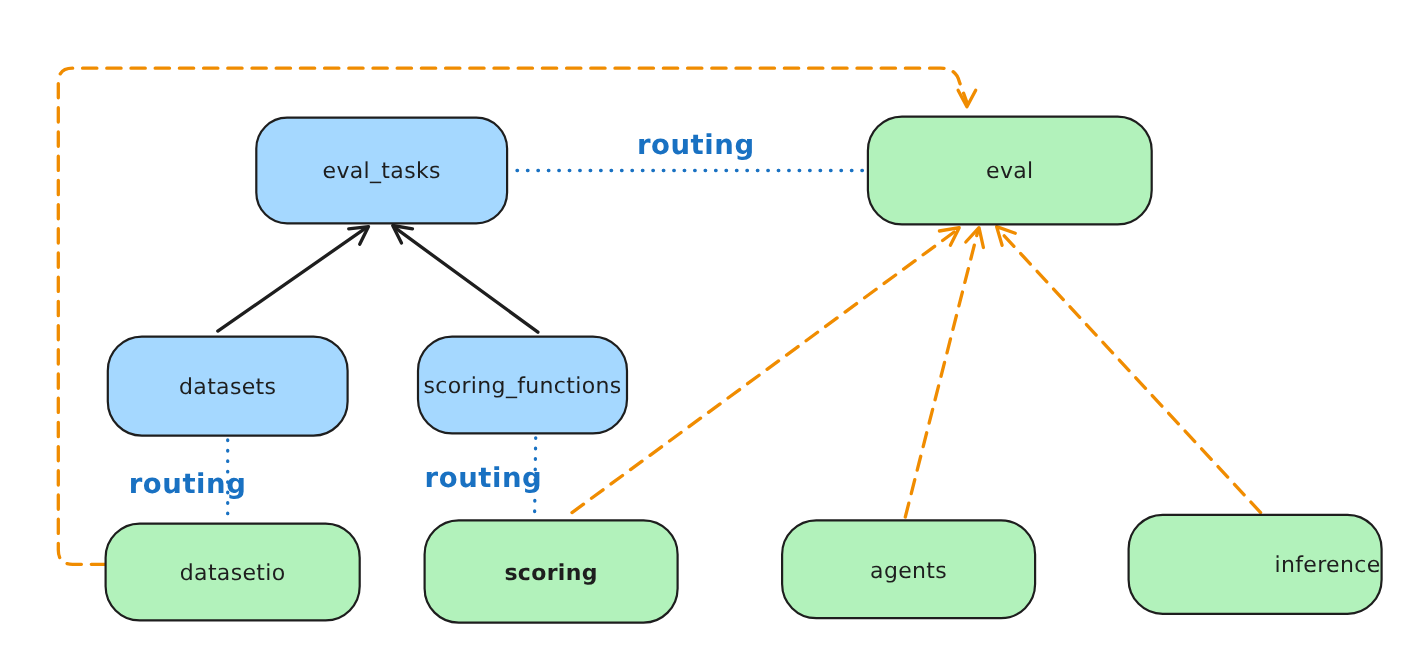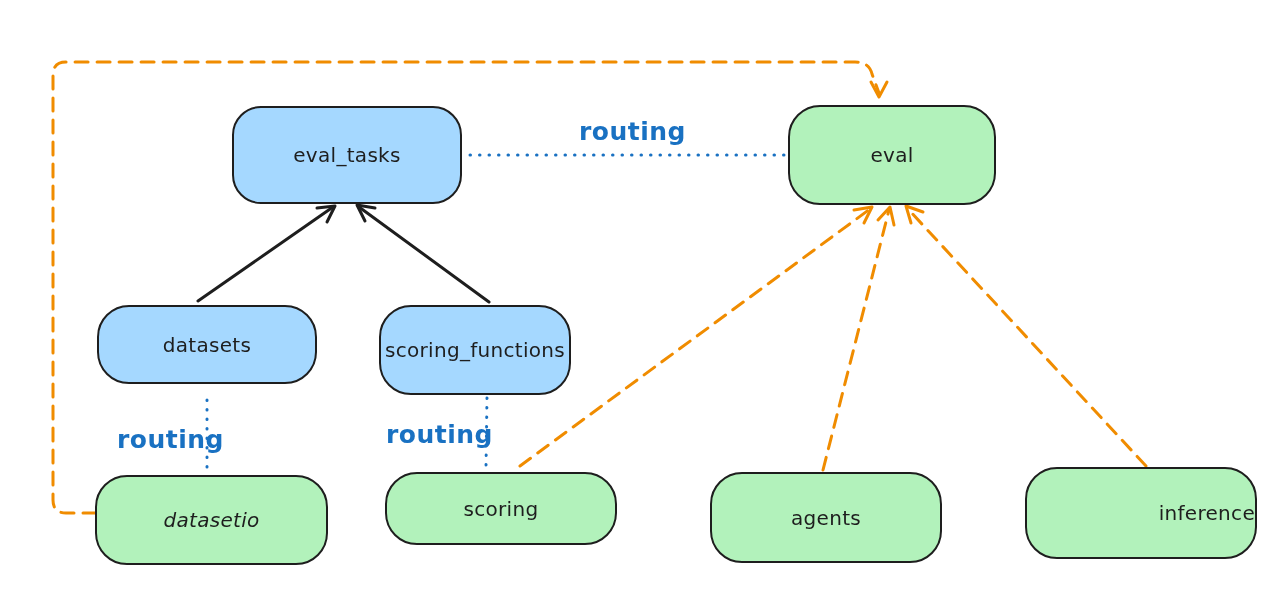--- a/index.html
+++ b/index.html
@@ -33,25 +33,25 @@
   .edge-label {
     position: absolute;
     font-size: 25px;
     font-weight: 600;
     color: #1971c2;
     letter-spacing: 0.5px;
     white-space: nowrap;
   }
   
   #n-eval_tasks        { left: 232px; top: 106px; width: 230px; height: 98px; }
-  #n-eval              { left: 788px; top: 105px; width: 208px; height: 100px; }
-  #n-datasets          { left: 97px;  top: 305px; width: 220px; height: 79px; }
+  #n-eval              { left: 788px; top: 105px; width: 260px; height: 100px; }
+  #n-datasets          { left: 97px;  top: 305px; width: 220px; height: 92px; }
   #n-scoring_functions { left: 379px; top: 305px; width: 192px; height: 90px; }
-  #n-datasetio         { left: 95px;  top: 475px; width: 233px; height: 90px; font-style: italic; }
-  #n-scoring           { left: 385px; top: 472px; width: 232px; height: 73px; }
+  #n-datasetio         { left: 95px;  top: 475px; width: 233px; height: 90px; }
+  #n-scoring           { left: 385px; top: 472px; width: 232px; height: 95px; font-weight: bold; }
   #n-agents            { left: 710px; top: 472px; width: 232px; height: 91px; align-items: center; }
   #n-inference         { left: 1025px;top: 467px; width: 232px; height: 92px; justify-content: flex-end; }
   
   #lbl-routing-top      { left: 579px; top: 117px; }
   #lbl-routing-datasets { left: 117px; top: 425px; }
   #lbl-routing-scoring  { left: 386px; top: 420px; }
 </style>
 </head>
 <body>
 

